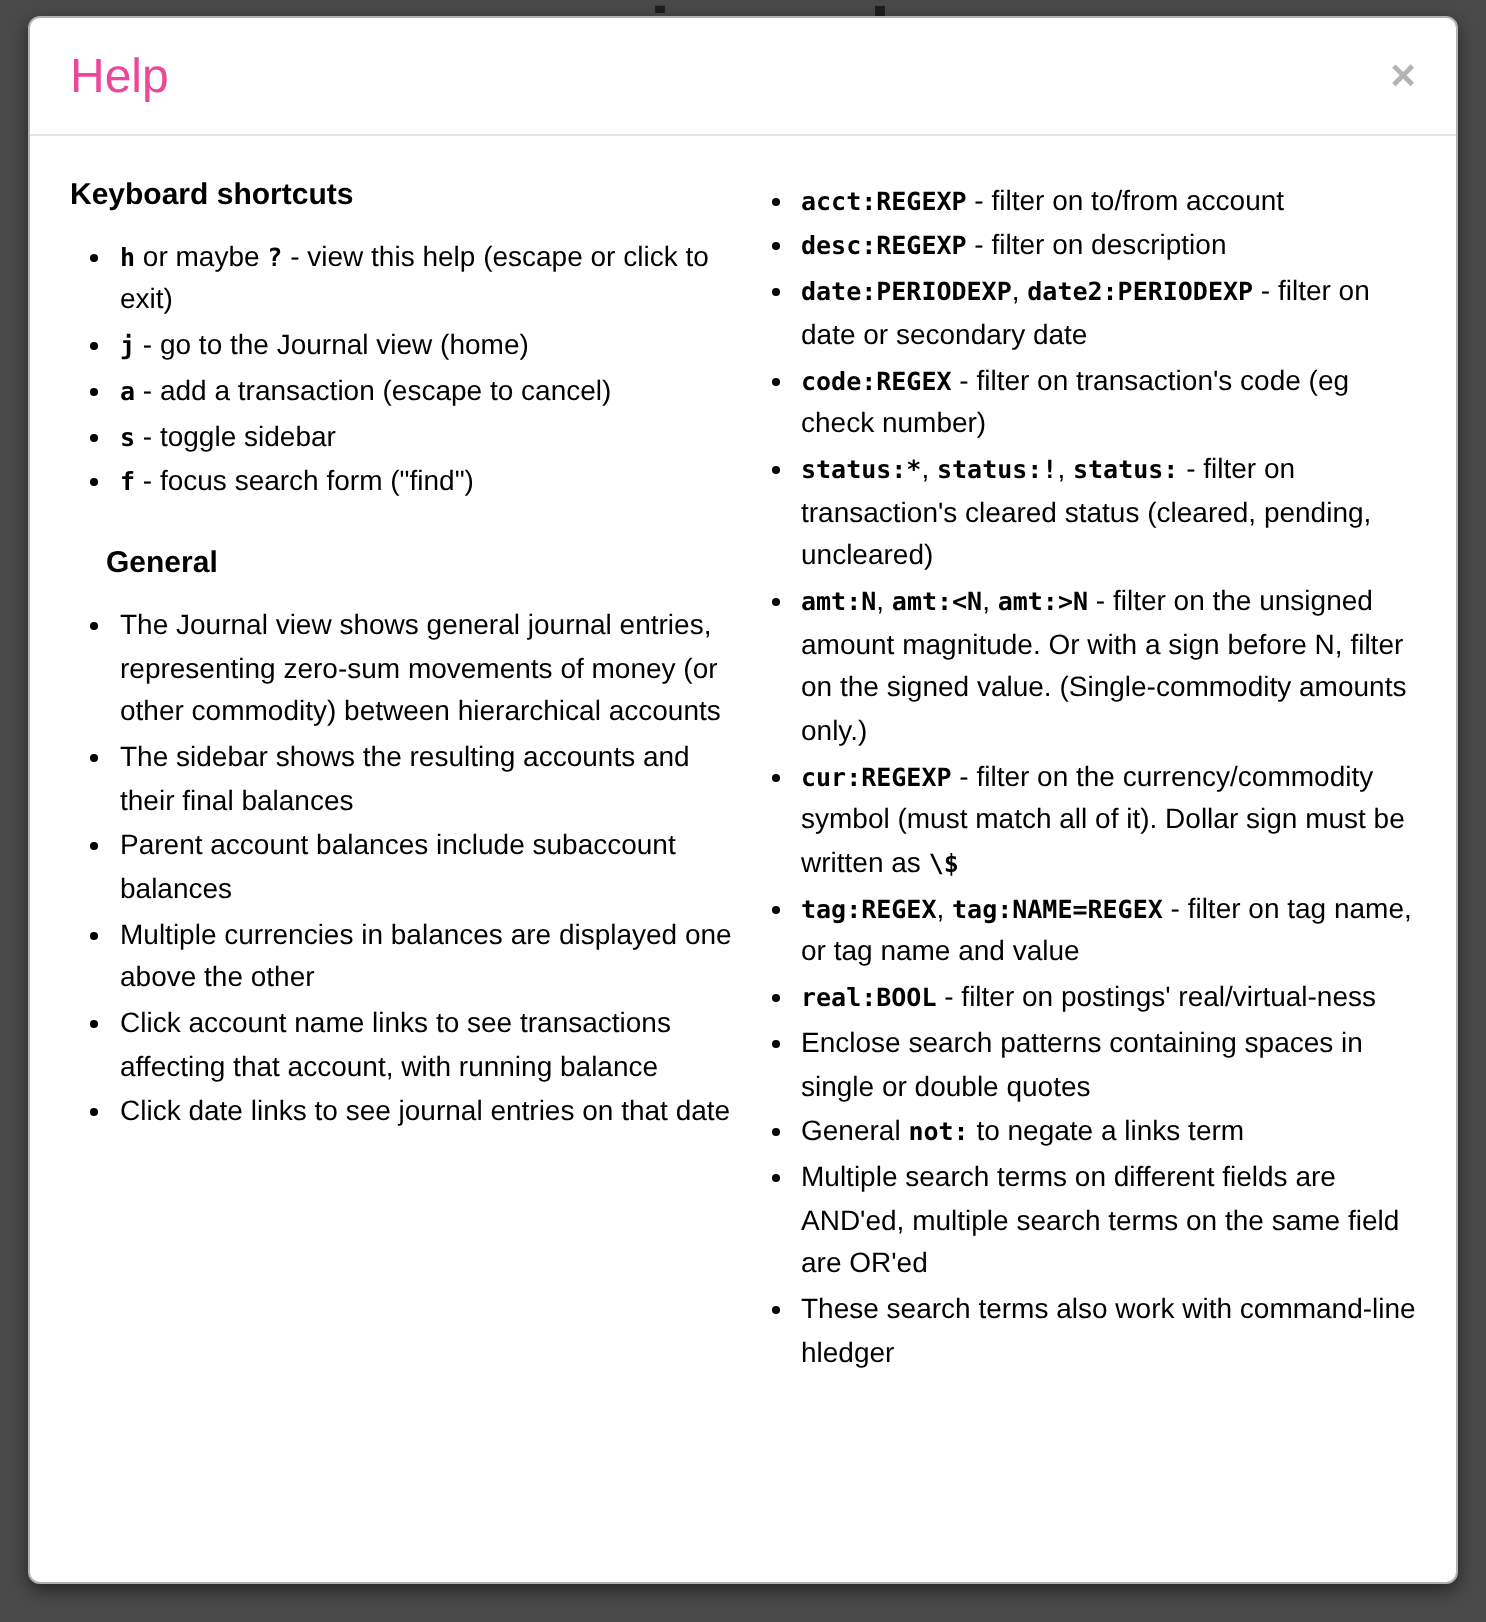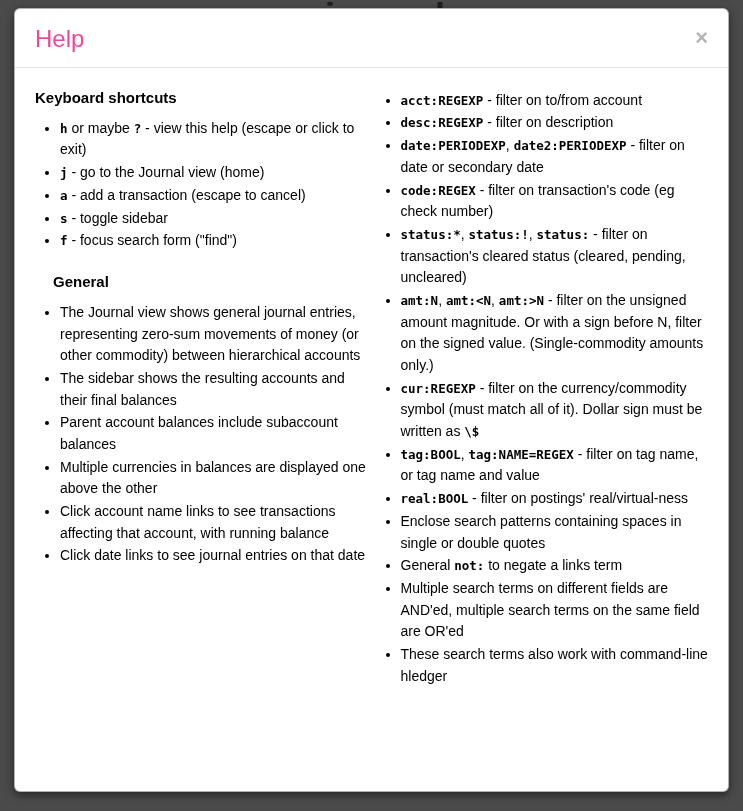--- a/index.html
+++ b/index.html
@@ -132,21 +132,21 @@
     </div>
     <div class="col">
       <ul class="help-list">
           <li><code>acct:REGEXP</code><span> - filter on to/from account</span></li>
           <li><code>desc:REGEXP</code><span> - filter on description</span></li>
           <li><code>date:PERIODEXP</code><span>, </span><code>date2:PERIODEXP</code><span> - filter on date or secondary date</span></li>
           <li><code>code:REGEX</code><span> - filter on transaction's code (eg check number)</span></li>
           <li><code>status:*</code><span>, </span><code>status:!</code><span>, </span><code>status:</code><span> - filter on transaction's cleared status (cleared, pending, uncleared)</span></li>
           <li><code>amt:N</code><span>, </span><code>amt:&lt;N</code><span>, </span><code>amt:&gt;N</code><span> - filter on the unsigned amount magnitude. Or with a sign before N, filter on the signed value. (Single-commodity amounts only.)</span></li>
           <li><code>cur:REGEXP</code><span> - filter on the currency/commodity symbol (must match all of it). Dollar sign must be written as </span><code>\$</code></li>
-          <li><code>tag:BOOL</code><span>, </span><code>tag:NAME=REGEX</code><span> - filter on tag name, or tag name and value</span></li>
+          <li><code>tag:REGEX</code><span>, </span><code>tag:NAME=REGEX</code><span> - filter on tag name, or tag name and value</span></li>
           <li><code>real:BOOL</code><span> - filter on postings' real/virtual-ness</span></li>
           <li><span>Enclose search patterns containing spaces in single or double quotes</span></li>
           <li><span>General </span><code>not:</code><span> to negate a links term</span></li>
           <li><span>Multiple search terms on different fields are AND'ed, multiple search terms on the same field are OR'ed</span></li>
           <li><span>These search terms also work with command-line hledger</span></li>
         </ul>
     </div>
   </div>
 </div>
 

